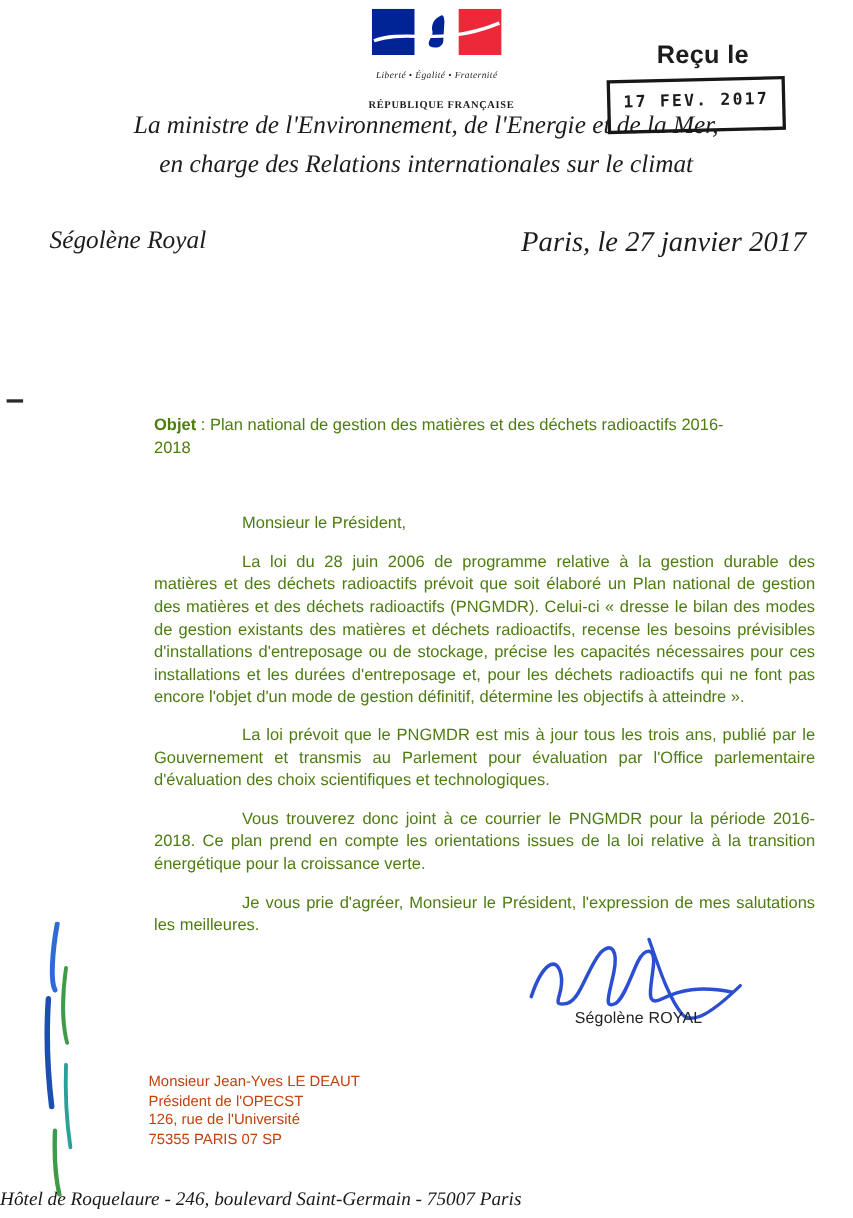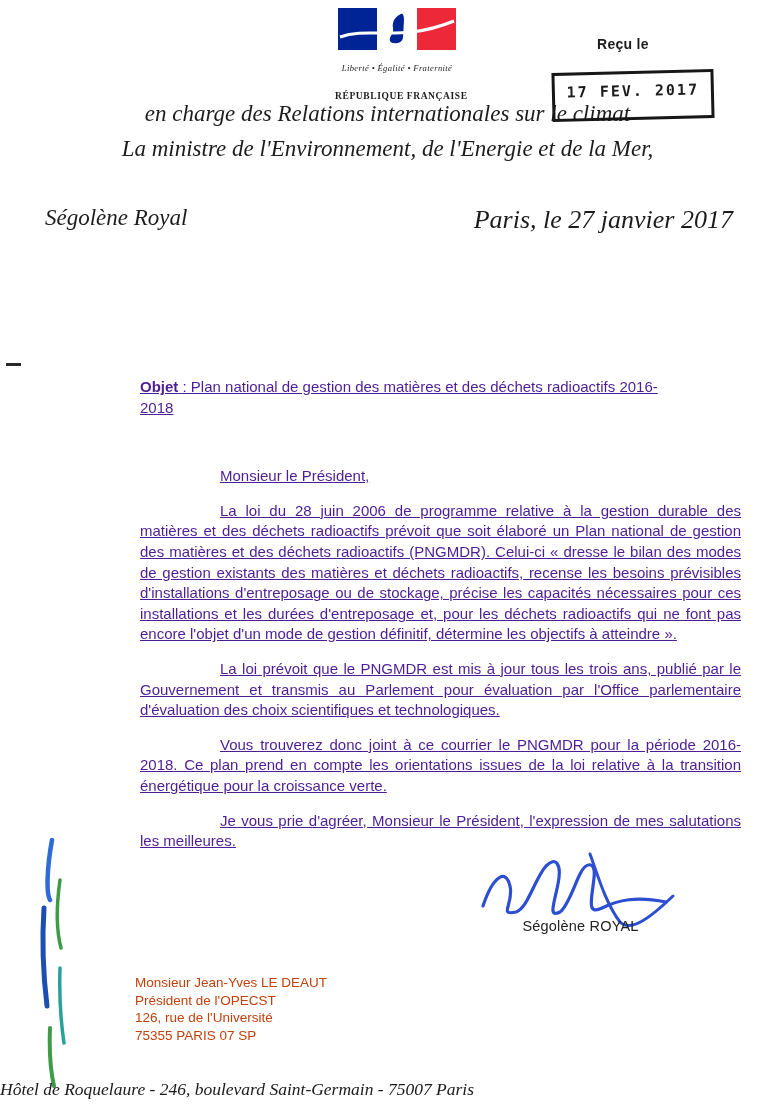--- a/index.html
+++ b/index.html
@@ -13,21 +13,21 @@
   .logo svg.flag { width:118px; height:42px; display:block; margin:0 auto; }
   .motto {
     font-family:"Liberation Serif", serif; font-style:italic;
     font-size:8.5px; margin-top:13px; letter-spacing:.4px; white-space:nowrap;
   }
   .republic {
     font-family:"Liberation Serif", serif; font-weight:bold;
     font-size:9.5px; letter-spacing:.6px; margin-top:18px; white-space:nowrap;
   }
   
-  .stamp-label { position:absolute; left:597px; top:36px; font-size:14px; font-weight:bold; letter-spacing:.3px; }
+  .stamp-label { position:absolute; left:597px; top:36px; font-size:23px; font-weight:bold; letter-spacing:.3px; }
   .stamp-box {
     position:absolute; left:552px; top:71px; width:162px; height:49px;
     border:3px solid #171717; transform:rotate(-1.4deg);
     display:flex; justify-content:center; align-items:flex-start; padding-top:8px;
     font-family:"DejaVu Sans Mono", monospace; font-size:15px; font-weight:600;
     letter-spacing:2px; z-index:3; background:transparent;
   }
   
   .ministry {
     position:absolute; left:0; top:96px; width:775px; text-align:center;
@@ -38,21 +38,21 @@
     position:absolute; left:45px; top:205px;
     font-family:"Liberation Serif", serif; font-style:italic; font-size:23px;
   }
   .date-line {
     position:absolute; right:42px; top:205px;
     font-family:"Liberation Serif", serif; font-style:italic; font-size:26px;
   }
   
   .letter-body {
     position:absolute; left:140px; top:377px; width:601px;
-    font-size:15px; line-height:20.6px; text-align:justify; color:#4c1d95;text-decoration:underline;
+    font-size:15px; line-height:20.6px; text-align:justify; color:#4d7c0f;
   }
   .objet { max-width:537px; text-align:left; margin-bottom:37px; }
   .objet .b { font-weight:bold; }
   .salutation { text-align:left; text-indent:80px; margin-bottom:14px;margin-top:48px; }
   .para { text-indent:80px; margin-bottom:14px; }
   
   .signature { position:absolute; left:468px; top:848px; width:225px; text-align:center; }
   .signature svg { width:225px; height:82px; display:block; }
   .signature-name { font-size:14.5px; color:#222; margin-top:-12px; letter-spacing:.2px; }
   
@@ -84,22 +84,22 @@
       <path d="M2,29 C32,18 62,35 116,13" stroke="#ffffff" stroke-width="3" fill="none"></path>
     </svg>
     <div class="motto">Liberté • Égalité • Fraternité</div>
     <div class="republic">RÉPUBLIQUE FRANÇAISE</div>
   </div>
 
   <div class="stamp-label">Reçu le</div>
   <div class="stamp-box">17 FEV. 2017</div>
 
   <div class="ministry">
+    <div>La ministre de l'Environnement, de l'Energie et de la Mer,</div>
     <div>en charge des Relations internationales sur le climat</div>
-    <div>La ministre de l'Environnement, de l'Energie et de la Mer,</div>
   </div>
 
   <div class="minister-name">Ségolène Royal</div>
   <div class="date-line">Paris, le 27 janvier 2017</div>
 
   <div class="margin-dash"></div>
 
   <div class="letter-body">
     <p class="objet"><span class="b">Objet</span><span> : Plan national de gestion des matières et des déchets radioactifs 2016-2018</span></p>
     <p class="salutation">Monsieur le Président,</p>

